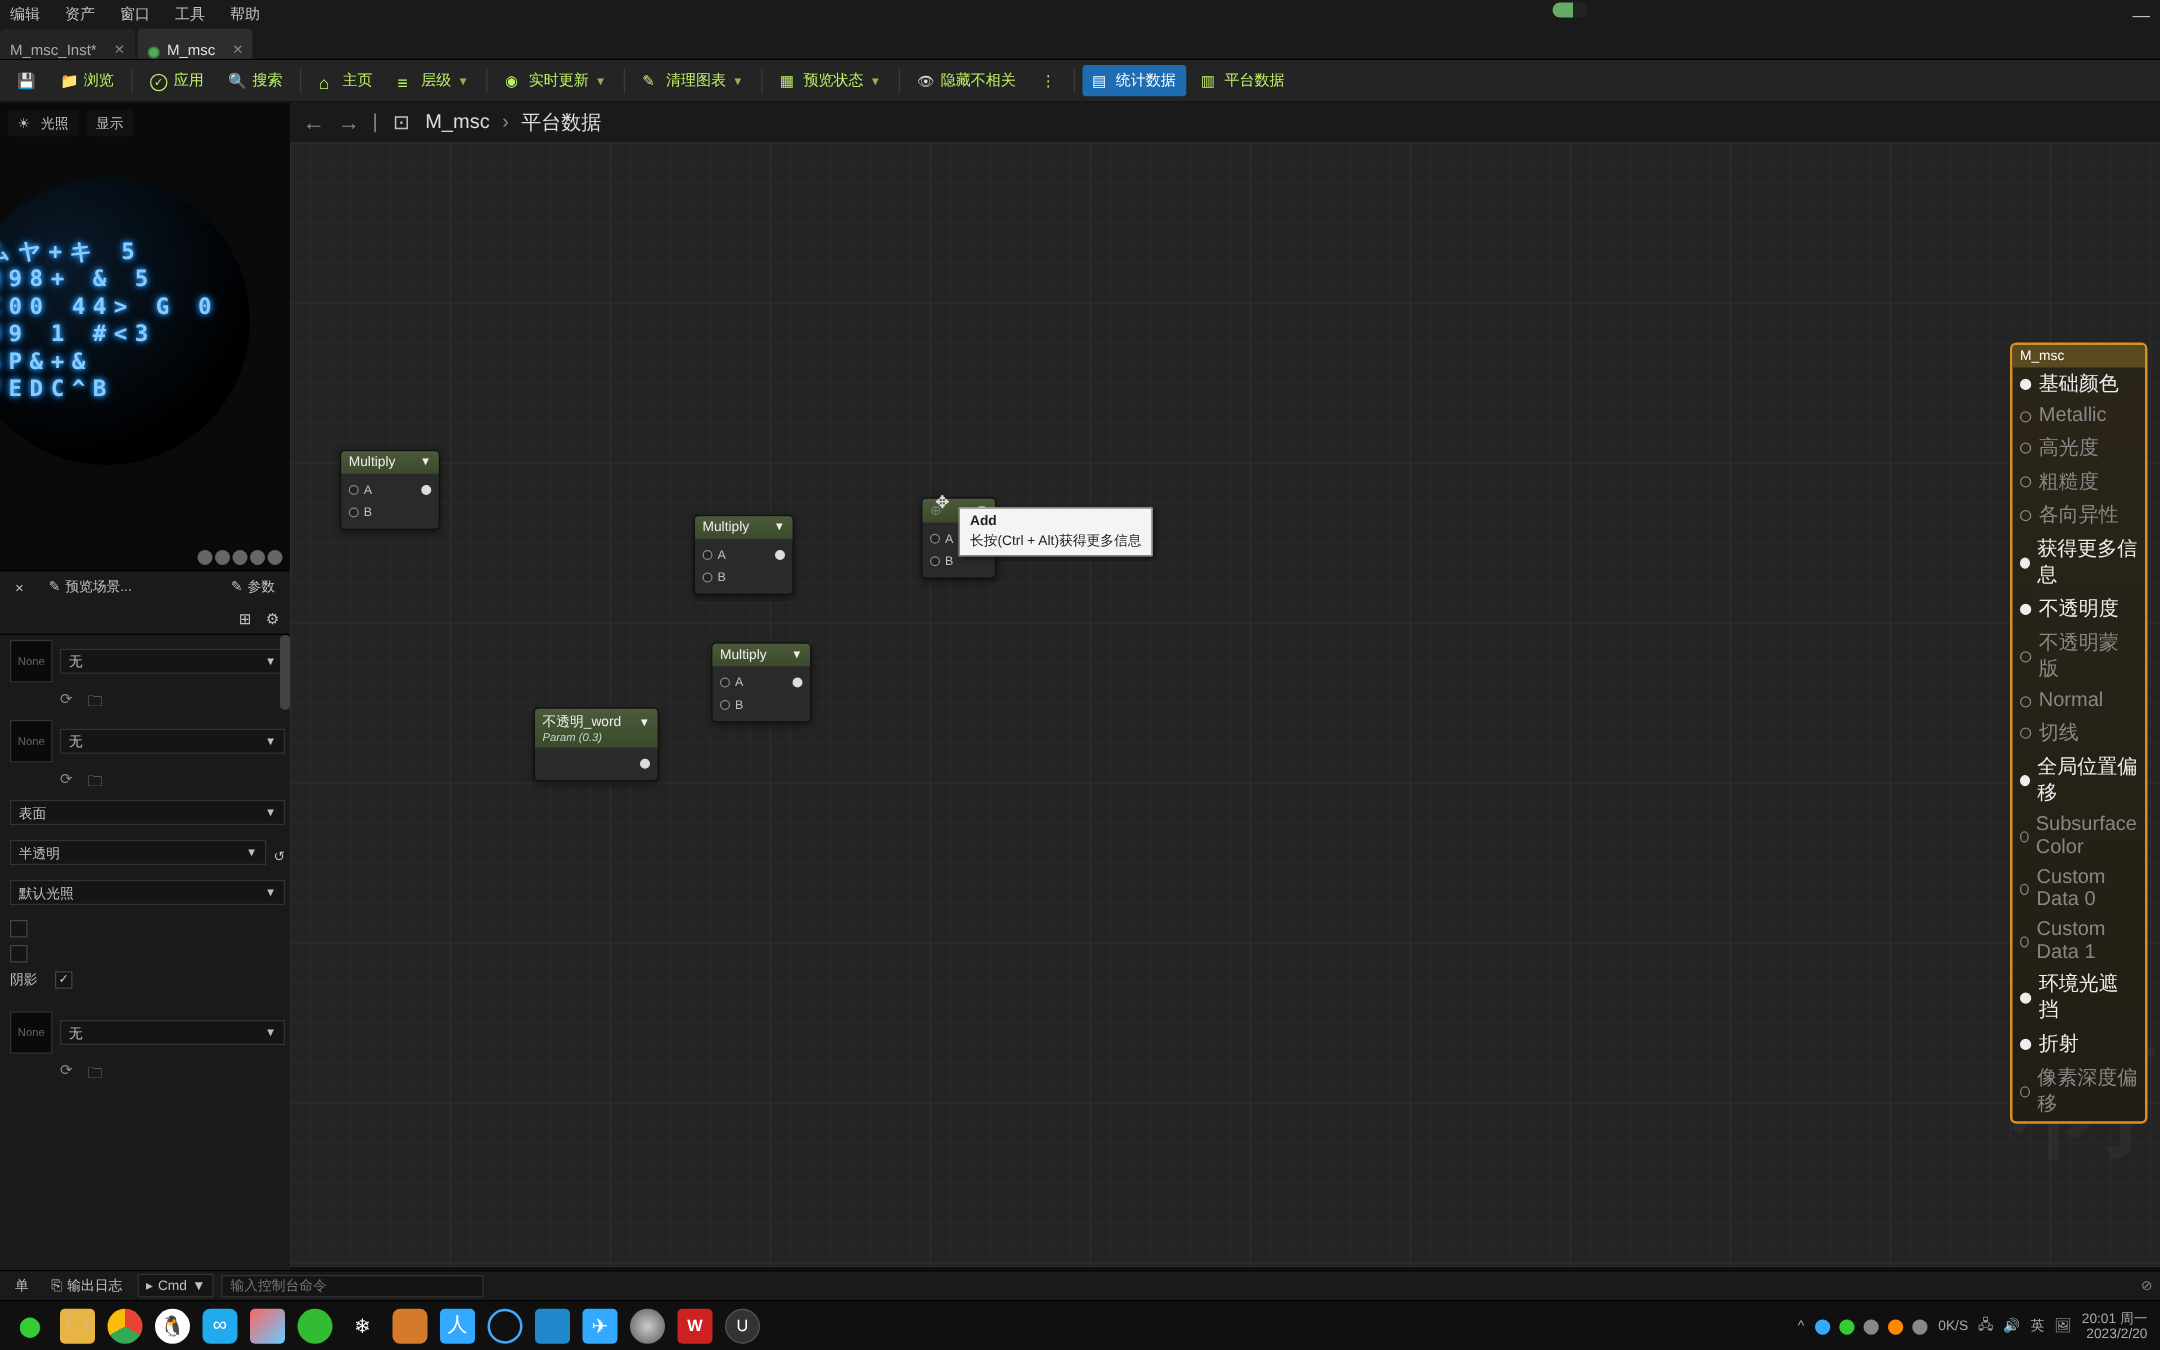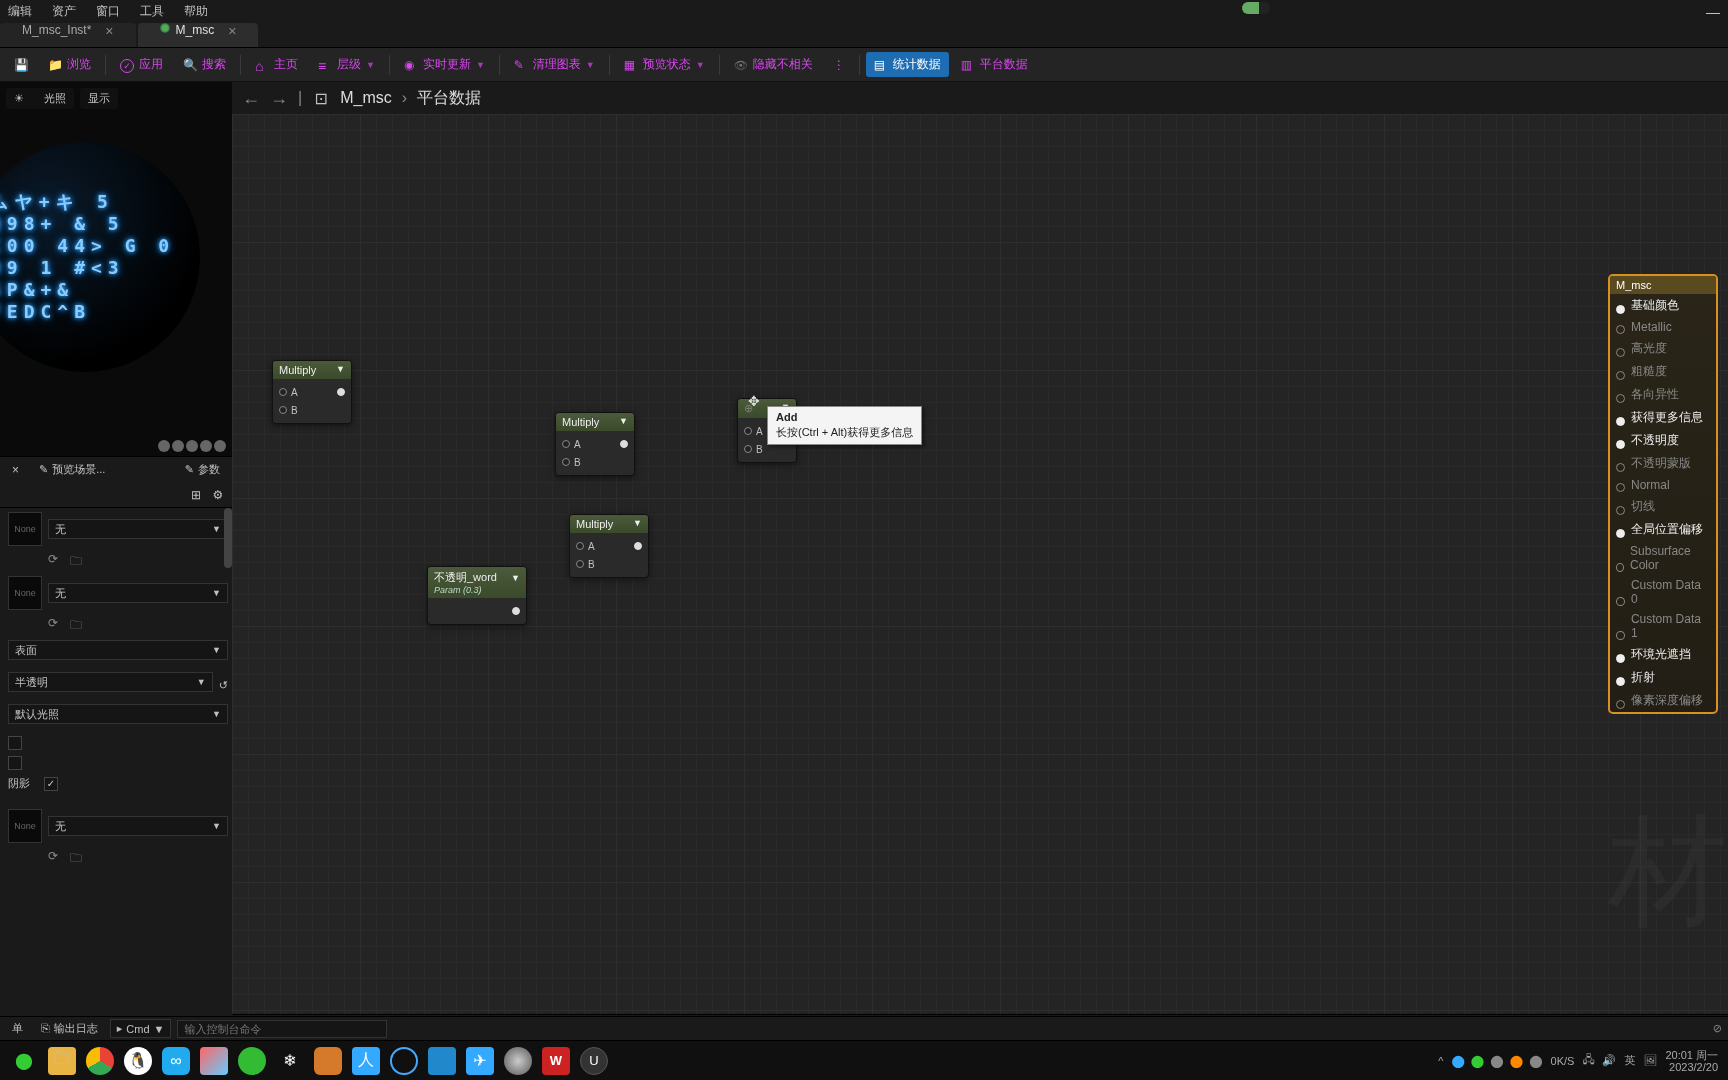--- a/index.html
+++ b/index.html
@@ -6,41 +6,41 @@
 body { background: #1a1a1a; color: #c0c0c0; width: 1728px; height: 1080px; overflow: hidden; position: relative; }
 
 
 .menubar { height: 22px; background: #1a1a1a; display: flex; align-items: center; padding: 0 8px; font-size: 12px; gap: 20px; }
 .menubar span { cursor: pointer; }
 .window-ctrl { position: absolute; right: 8px; top: 4px; font-size: 14px; }
 .switch-ind { position: absolute; right: 458px; top: 2px; width: 28px; height: 12px; background: linear-gradient(to right,#6a6 60%,#222 60%); border-radius: 6px; }
 
 
 .tabrow { height: 26px; background: #1a1a1a; display: flex; align-items: flex-end; border-bottom: 1px solid #000; }
-.tab { height: 24px; padding: 0 22px; display: flex; align-items: flex-start; gap: 6px; font-size: 12px; color: #aaa; background: #242424; border-radius: 4px 4px 0 0; margin-right: 2px; position: relative; }
+.tab { height: 24px; padding: 0 8px; display: flex; align-items: flex-end; gap: 6px; font-size: 12px; color: #aaa; background: #242424; border-radius: 4px 4px 0 0; margin-right: 2px; position: relative; }
 .tab.active { background: #2d2d2d; color: #e0e0e0; }
 .tab .close { font-size: 14px; margin-left: 8px; color: #888; }
 .tab-dot { width: 10px; height: 10px; border-radius: 50%; background: radial-gradient(circle,#5a5 40%,#153 80%); }
 
 
 .toolbar { height: 34px; background: #242424; display: flex; align-items: center; padding: 0 6px; gap: 4px; font-size: 12px; border-bottom: 1px solid #111; }
-.tbtn { display: flex; align-items: center; gap: 5px; padding: 4px 8px; border-radius: 3px; color: #d946ef; cursor: pointer; }
+.tbtn { display: flex; align-items: center; gap: 5px; padding: 4px 8px; border-radius: 3px; color: #bef264; cursor: pointer; }
 .tbtn.blue { background: #1e6db3; color: #fff; }
 .tbtn .chev { font-size: 9px; opacity: .7; }
 .tool-icon { width: 14px; height: 14px; display: inline-block; }
 .sep { width: 1px; height: 20px; background: #3a3a3a; margin: 0 2px; }
 
 
 .main { position: absolute; top: 82px; bottom: 40px; left: 0; right: 0; display: flex; }
 
 
 .leftcol { width: 232px; background: #1a1a1a; display: flex; flex-direction: column; }
 .viewport { height: 374px; background: #0a0a0a; position: relative; overflow: hidden; }
 .viewport-top { position: absolute; top: 6px; left: 6px; display: flex; gap: 6px; }
-.vbtn { background: rgba(20,20,20,.7); padding: 3px 8px; font-size: 11px; border-radius: 3px; display: flex; align-items: center; gap: 20px; }
+.vbtn { background: rgba(20,20,20,.7); padding: 3px 8px; font-size: 11px; border-radius: 3px; display: flex; align-items: center; gap: 9px; }
 .shape-row { position: absolute; bottom: 4px; right: 6px; display: flex; gap: 2px; }
 .shape-row span { width: 12px; height: 12px; background: #666; border-radius: 50%; display: inline-block; }
 .sphere { position: absolute; top: 60px; left: -30px; width: 230px; height: 230px; border-radius: 50%; background: radial-gradient(circle at 35% 30%, #0a1a2a, #000 70%); overflow: hidden; }
 .sphere-text { position: absolute; inset: 0; display: flex; flex-wrap: wrap; align-content: center; justify-content: center; font-family: monospace; font-weight: bold; color: #8cf; font-size: 18px; line-height: 22px; text-shadow: 0 0 4px #4af, 0 0 8px #08f; letter-spacing: 6px; padding: 20px; }
 
 .panel-tabs { height: 26px; display: flex; align-items: center; gap: 4px; padding: 0 4px; background: #1a1a1a; border-top: 1px solid #000; }
 .panel-tab { padding: 3px 8px; font-size: 11px; display: flex; align-items: center; gap: 4px; }
 .panel-tab .x { font-size: 12px; }
 
 .detail-bar { height: 26px; display: flex; align-items: center; justify-content: flex-end; gap: 6px; padding-right: 6px; border-bottom: 1px solid #000; }
@@ -86,21 +86,21 @@
 .pin-out { display: flex; align-items: center; gap: 4px; }
 .pin-dot { width: 8px; height: 8px; border-radius: 50%; border: 1px solid #888; background: #222; }
 .pin-dot.filled { background: #ddd; border-color: #ddd; }
 
 .node-param .node-head { background: linear-gradient(to bottom,#4a5a3a,#3a4a2a); justify-content: space-between; }
 .node-param .sub { font-size: 9px; font-style: italic; color: #bdc; }
 
 
 .outnode { position: absolute; right: 10px; top: 160px; width: 110px; background: linear-gradient(180deg,#2a2518,#221e15); border: 2px solid #d89020; border-radius: 5px; }
 .out-head { background: #5a4a20; color: #fff; font-size: 11px; padding: 3px 6px; border-radius: 3px 3px 0 0; }
-.out-row { display: flex; align-items: flex-end; gap: 6px; padding: 3px 6px; font-size: 12px; color: #888; }
+.out-row { display: flex; align-items: center; gap: 6px; padding: 3px 6px; font-size: 16px; color: #888; }
 .out-row.active { color: #eee; }
 .out-row .pd { width: 9px; height: 9px; border-radius: 50%; border: 1.5px solid currentColor; }
 .out-row.active .pd { background: #eee; }
 .out-row.filled .pd { background: currentColor; }
 
 
 .tooltip { position: absolute; background: #f4f4f4; color: #222; font-size: 11px; padding: 4px 8px; border: 1px solid #888; box-shadow: 2px 2px 4px rgba(0,0,0,.5); z-index: 50; }
 .tooltip .tt-title { font-weight: bold; margin-bottom: 2px; }
 
 

